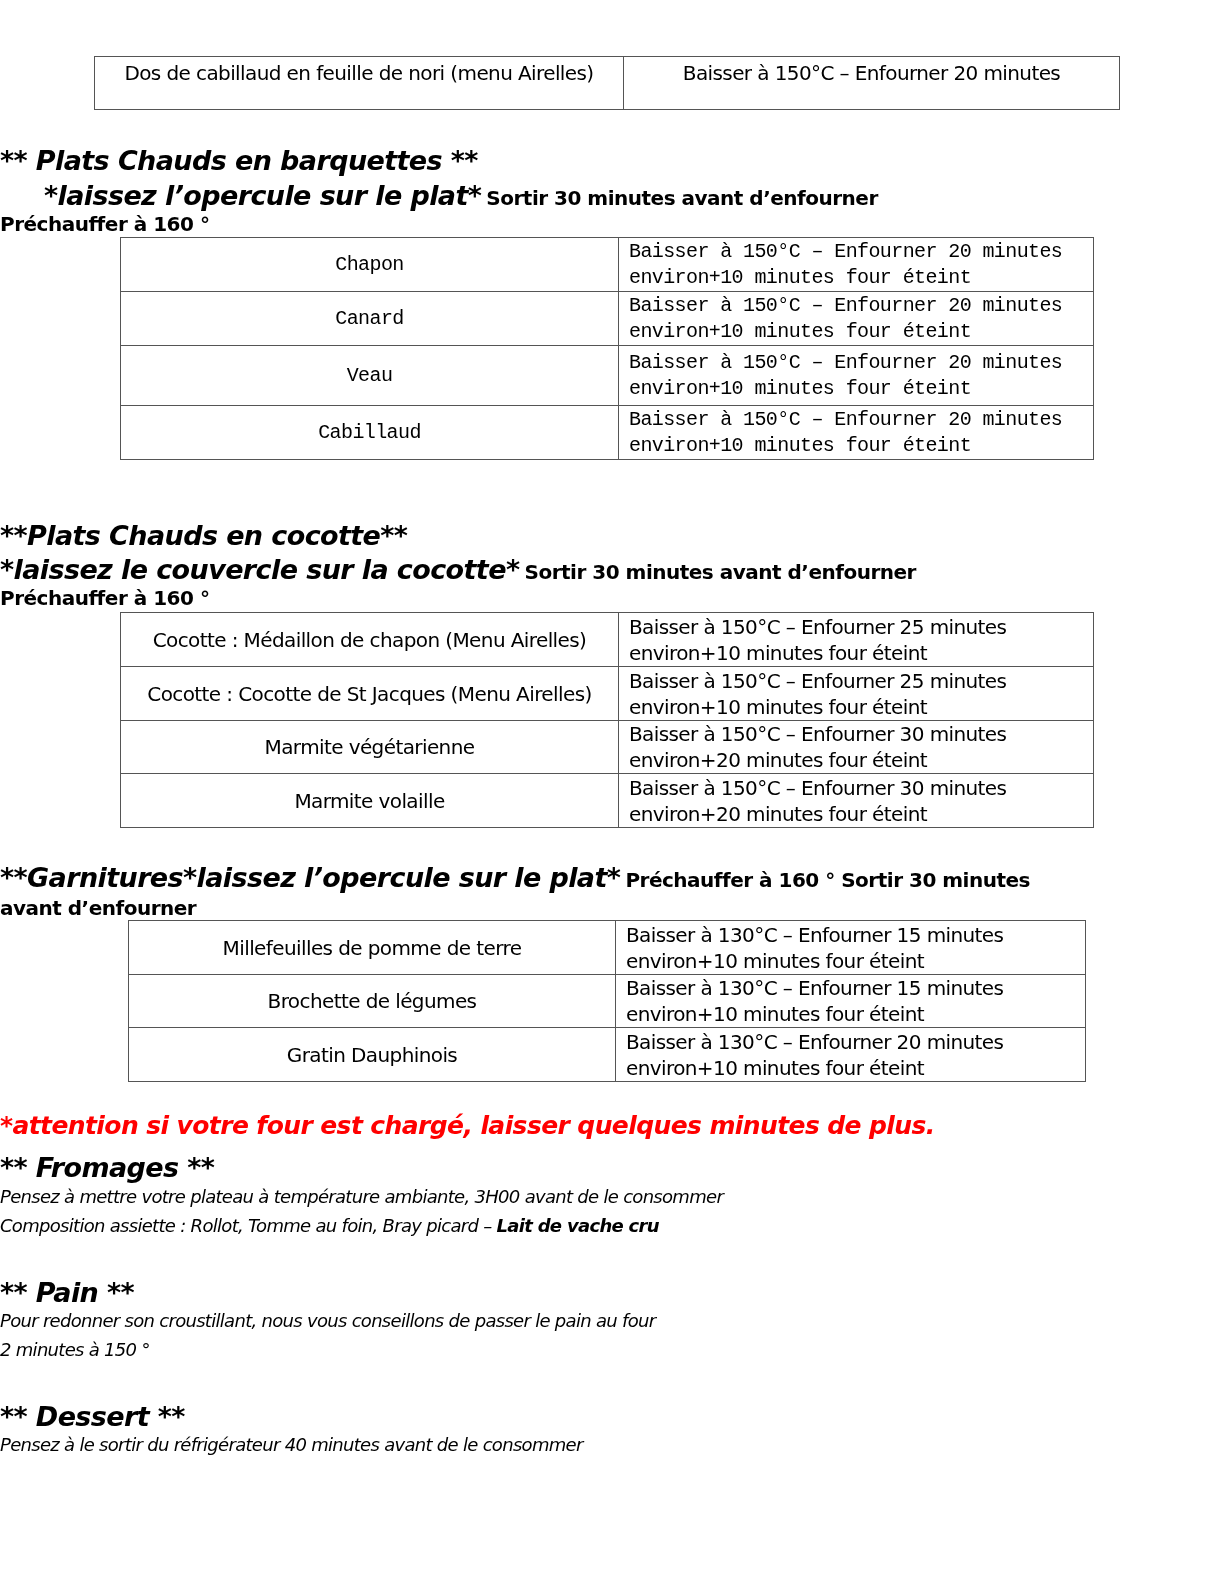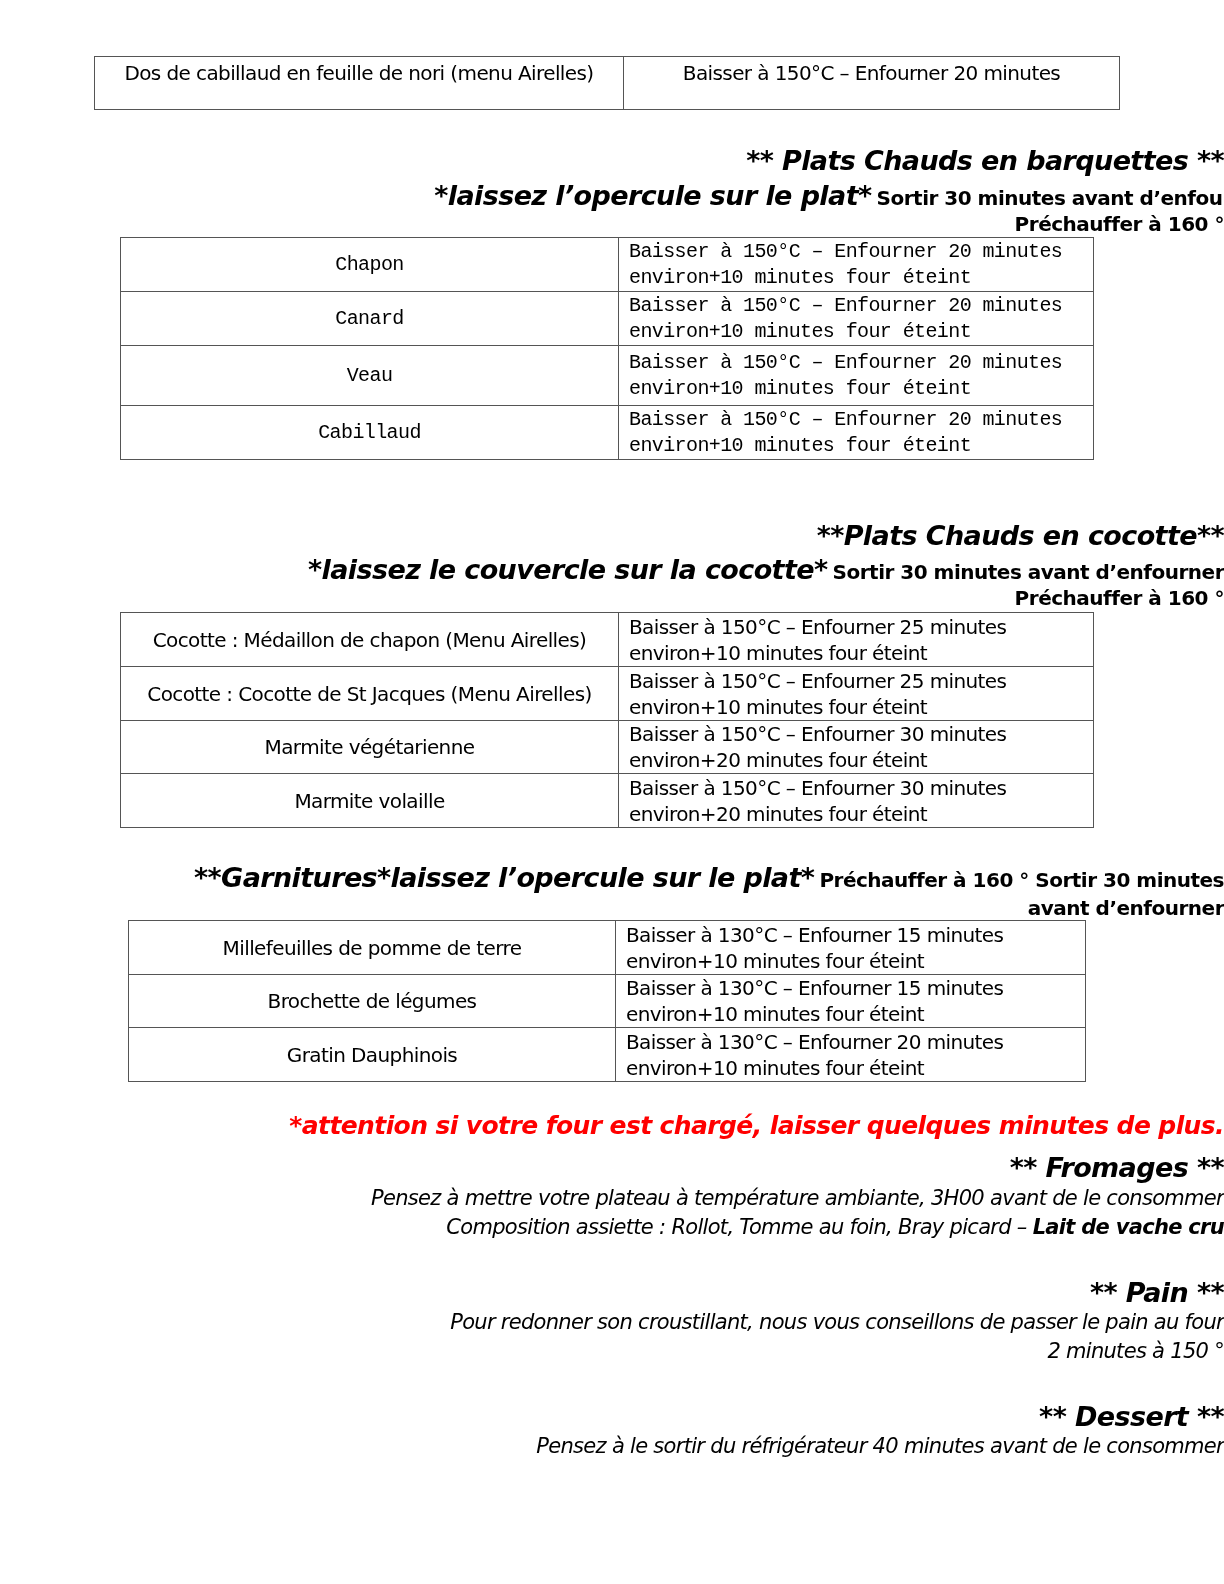--- a/index.html
+++ b/index.html
@@ -11,25 +11,25 @@
       position: absolute; border-collapse: collapse; table-layout: fixed;
       font-family: "DejaVu Sans", sans-serif; font-size: 20px; line-height: 26px;
     }
     table.grid td {
       border: 1.5px solid #555; padding: 0 10px; vertical-align: middle;
       letter-spacing: -0.6px;
     }
     table.grid td.name { text-align: center; }
     table.grid td.instr { text-align: left; }
     table.top td { vertical-align: top; padding-top: 3px; text-align: center; }
-    .center { position: absolute; left: 0; width: 1224px; text-align: right; }
+    .center { position: absolute; left: 0; width: 1224px; text-align: left; }
     .h-big { font-size: 27px; font-weight: bold; font-style: italic; letter-spacing: -0.6px; }
     .h-bold { font-size: 20px; font-weight: bold; font-style: normal; letter-spacing: -0.5px; }
     .red { color: #ff0000; font-size: 25px; font-weight: bold; font-style: italic; letter-spacing: -0.6px; }
-    .ital { font-size: 21px; font-style: italic; letter-spacing: -0.7px; }
+    .ital { font-size: 18px; font-style: italic; letter-spacing: -0.7px; }
     .boldital { font-weight: bold; font-style: italic; }
   </style>
 </head>
 <body>
 
 <table class="grid top" style="left:94px; top:56px; width:1025px;">
   <colgroup>
       <col style="width:529px">
       <col style="width:496px">
     </colgroup>

